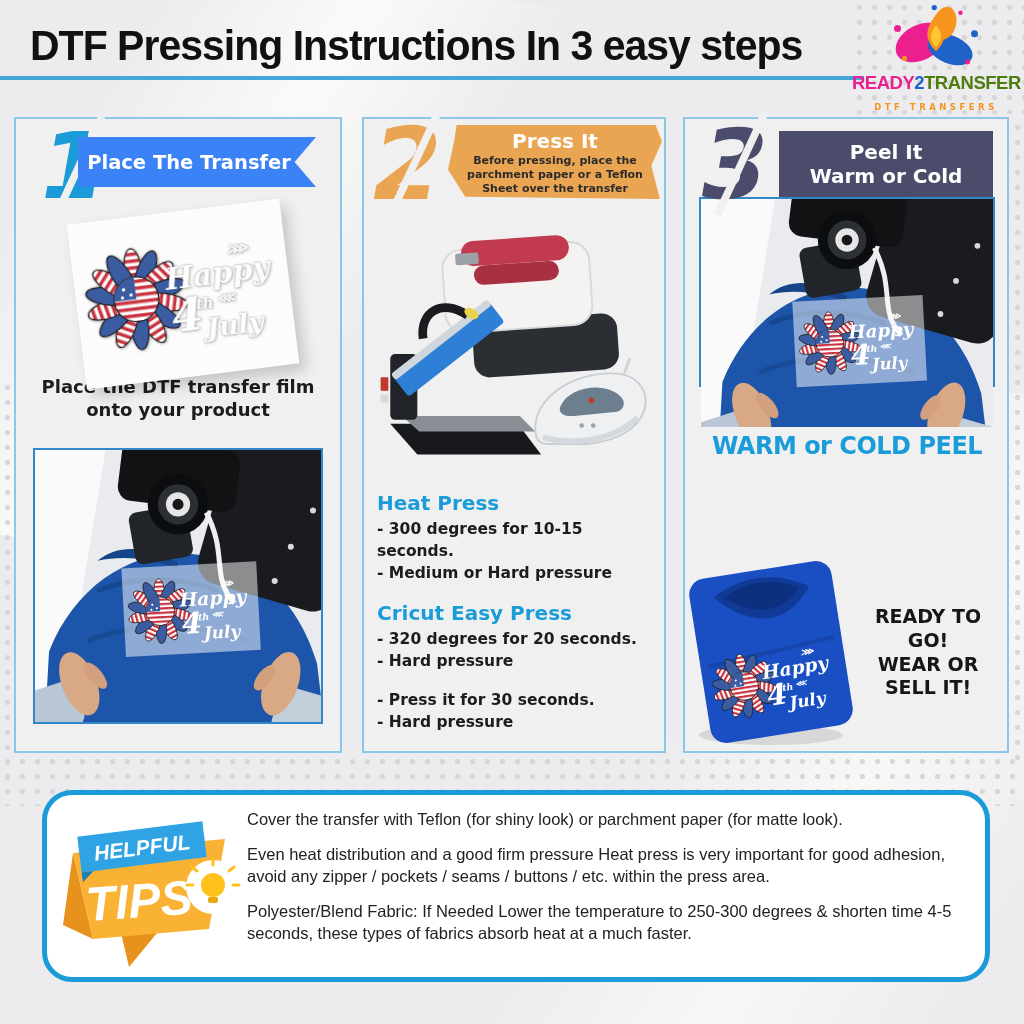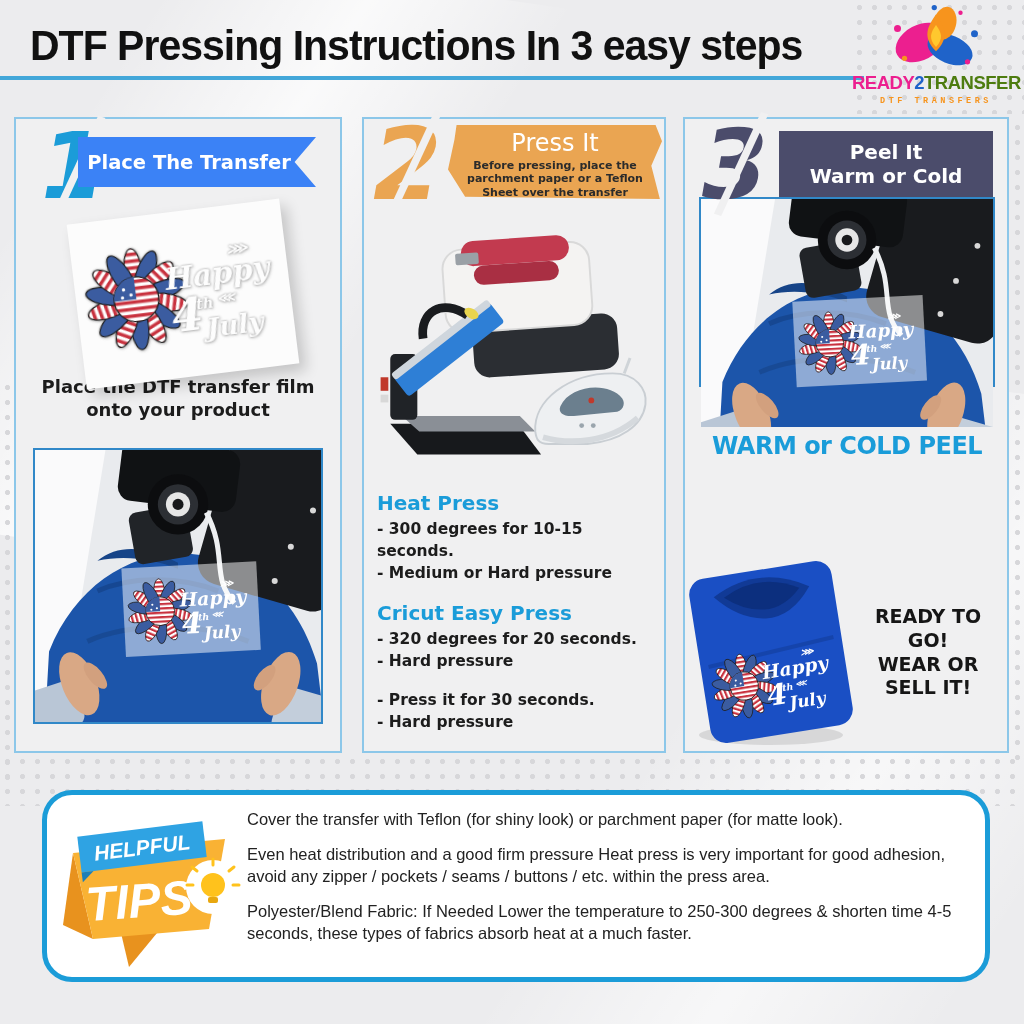--- a/index.html
+++ b/index.html
@@ -18,21 +18,21 @@
   .dots.d-bottom{left:0;top:754px;width:1024px;height:52px;}
 
   
   .title{position:absolute;left:30px;top:22px;margin:0;font-size:41px;font-weight:800;color:#111;
          letter-spacing:-1px;font-family:"Liberation Sans",sans-serif;transform:scaleY(1.05);}
   .title-underline{position:absolute;left:0;top:76px;width:864px;height:4px;background:#43a7d9;}
   .logo{position:absolute;left:852px;top:4px;width:168px;height:112px;text-align:center;}
   .logo-splash{display:block;margin:0 auto;width:110px;height:70px;}
   .logo-word{font-size:18.5px;font-weight:800;letter-spacing:-.5px;line-height:1;font-family:"Liberation Sans",sans-serif;}
   .logo-word .w1{color:#ec1f8f;} .logo-word .w2{color:#1f63c9;} .logo-word .w3{color:#4d7c0f;}
-  .logo-tagline{margin-top:3px;font-size:8.5px;font-weight:700;letter-spacing:3.5px;color:#f7941d;font-family:Liberation Mono, monospace;}
+  .logo-tagline{margin-top:9px;font-size:8.5px;font-weight:700;letter-spacing:3.5px;color:#f7941d;}
 
   
   .panel{position:absolute;top:117px;height:636px;background:#f0f0f1;border:2px solid #8cc7e9;box-sizing:border-box;}
   .panel1{left:14px;width:328px;}
   .panel2{left:362px;width:304px;}
   .panel3{left:683px;width:326px;}
 
   .step-num{position:absolute;font-weight:800;line-height:1;transform:skewX(-10deg);z-index:1;
             font-family:"DejaVu Sans",sans-serif;}
   .step-num::after{content:"";position:absolute;top:-6%;bottom:-4%;width:8px;background:#f0f0f1;
@@ -53,21 +53,21 @@
   .caption1{position:absolute;left:12px;right:12px;top:256px;text-align:center;
         font-size:18px;font-weight:700;color:#1c1c1c;line-height:1.3;}
   .photo-frame1{position:absolute;left:17px;top:329px;width:290px;height:276px;
         border:2px solid #3188c8;box-sizing:border-box;overflow:hidden;background:#e8eaec;}
   .photo-frame1 svg{width:100%;height:100%;}
 
   
   .panel2 .step-num{left:8px;top:-4px;font-size:100px;color:#eaa552;}
   .banner-2{left:84px;top:6px;width:214px;height:74px;background:#eaa552;padding-top:5px;
             clip-path:polygon(4% 0,97% 0,100% 22%,95% 55%,99% 100%,8% 97%,0 60%,3% 20%);}
-  .banner-2 .b2-title{font-size:24px;font-weight:400;line-height:1.15;}
+  .banner-2 .b2-title{font-size:20px;font-weight:700;line-height:1.15;}
   .banner-2 .b2-sub{font-size:11px;font-weight:700;color:#2b2b2b;line-height:1.25;padding:1px 14px 0 14px;}
   .equipment{position:absolute;left:5px;top:106px;width:290px;height:262px;}
   .equipment svg{width:100%;height:100%;}
   .methods{position:absolute;left:13px;right:9px;top:372px;}
   .method{margin-bottom:17px;}
   .method-name{font-size:20px;font-weight:800;color:#1a9cd9;margin-bottom:3px;}
   .method-line{font-size:15.5px;font-weight:700;color:#1c1c1c;line-height:1.42;}
 
   
   .panel3 .step-num{left:16px;top:-2px;font-size:96px;color:#4b4c6b;}

